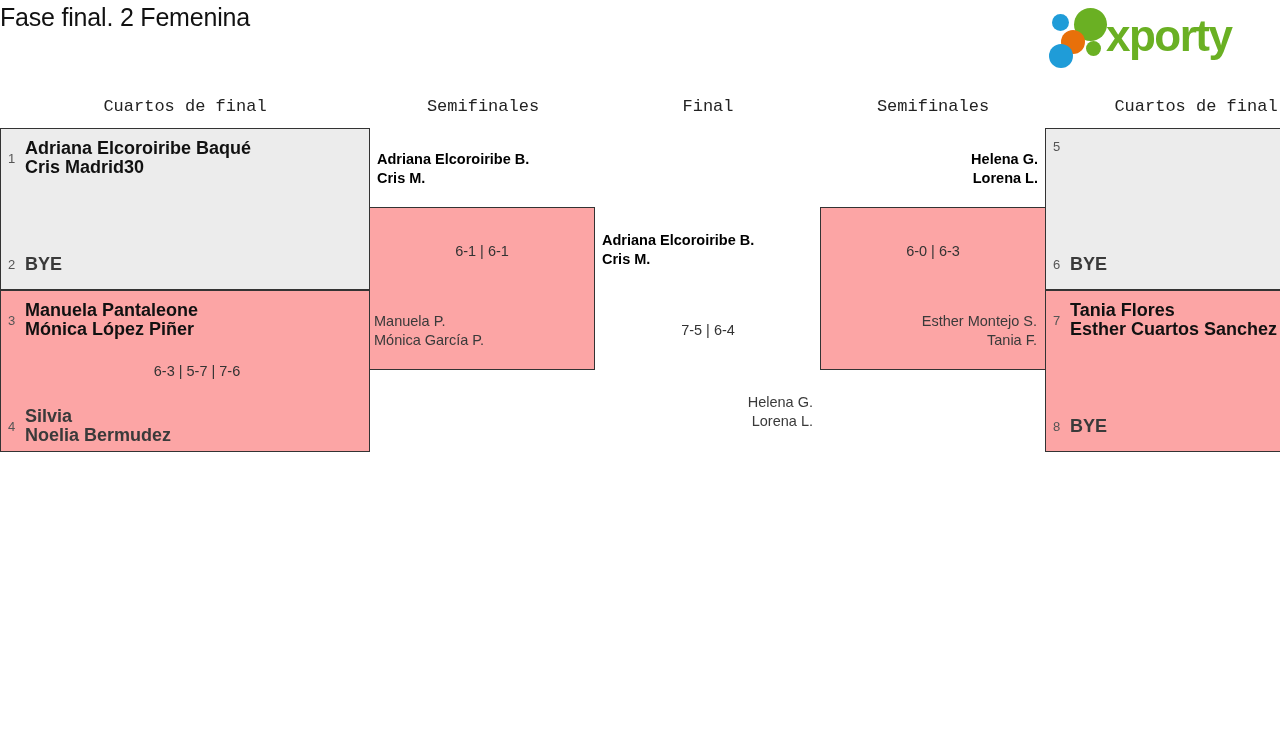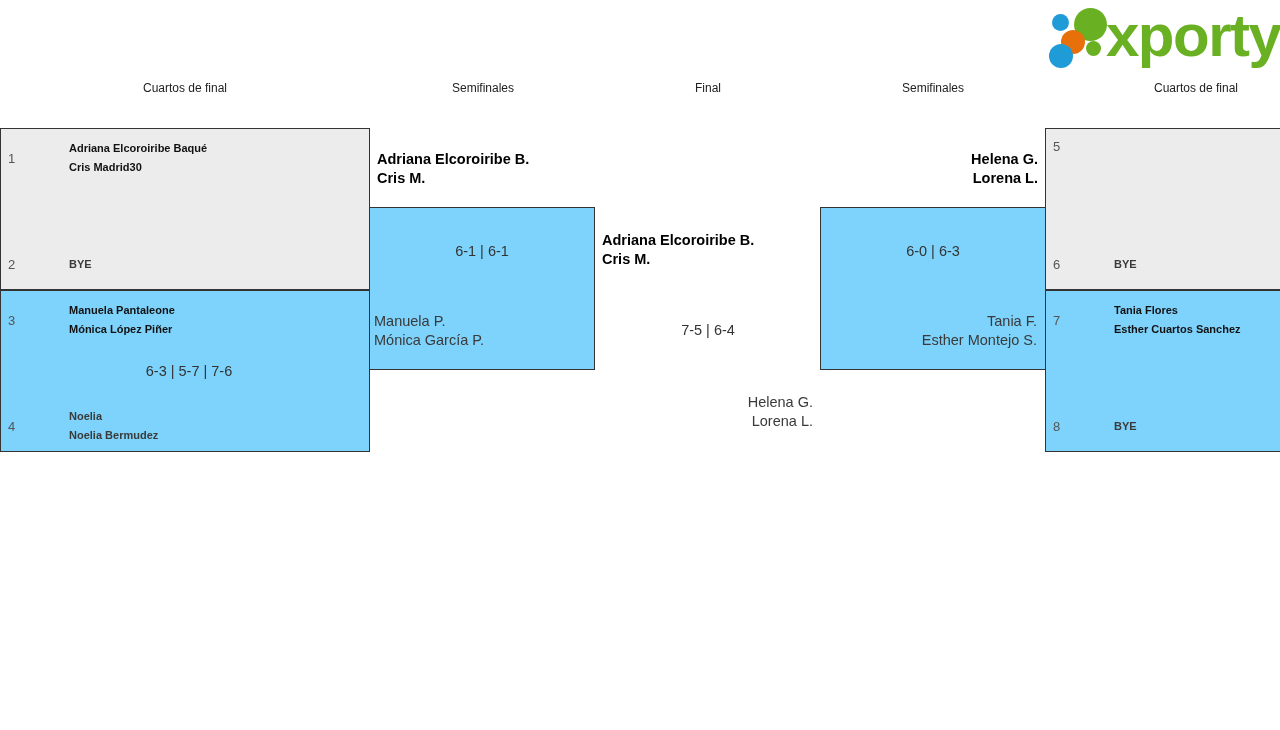--- a/index.html
+++ b/index.html
@@ -24,44 +24,44 @@
   .logo { position: absolute; left: 1048px; top: 6px; width: 230px; height: 62px; }
   .logo .dots { position: absolute; left: 0; top: 2px; width: 62px; height: 58px; }
   .dot { position: absolute; border-radius: 50%; }
   .dot-a { left: 4px;  top: 6px;  width: 17px; height: 17px; }
   .dot-b { left: 26px; top: 0px;  width: 33px; height: 33px; }
   .dot-c { left: 13px; top: 22px; width: 24px; height: 24px; }
   .dot-d { left: 38px; top: 33px; width: 15px; height: 15px; }
   .dot-e { left: 1px;  top: 36px; width: 24px; height: 24px; }
   .logo .wordmark {
     position: absolute; left: 58px; top: 3px;
-    font-size: 60px; font-weight: 700; line-height: 54px;
+    font-size: 44px; font-weight: 700; line-height: 54px;
     letter-spacing: -1.5px;
   }
 
   
   .round-head {
-    position: absolute; top: 81px;
-    font-size: 12px; font-weight: 400; color: #222222;
-    text-align: center; white-space: nowrap;
+    position: absolute; top: 97px;
+    font-size: 17px; font-weight: 400; color: #222222;
+    text-align: center; white-space: nowrap; font-family: Liberation Mono, monospace;
   }
 
   
   .box { position: absolute; border: 1px solid #333333; }
   .box.shaded { background: #ececec; }
-  .box.plain  { background: #7dd3fc; }
+  .box.plain  { background: #fca5a5; }
 
   
   .slot { position: absolute; display: flex; align-items: center; gap: 9px; }
   .seed {
     font-size: 13px; color: #555555; line-height: 15px;
     min-width: 9px; text-align: center; flex: 0 0 auto;
   }
   .names { line-height: 19px; white-space: nowrap; }
-  .names .nm { font-size: 11px; display: block; margin-left: 44px; }
+  .names .nm { font-size: 18px; display: block; }
   .winner .nm { font-weight: 700; color: #111111; }
   .loser  .nm { font-weight: 700; color: #3a3a3a; }
 
   
   .namegroup { position: absolute; line-height: 19px; white-space: nowrap; }
   .namegroup .nm { font-size: 14.5px; display: block; }
   .namegroup.winner .nm { font-weight: 700; color: #000000; }
   .namegroup.loser  .nm { font-weight: 400; color: #3a3a3a; }
   .namegroup.ralign { text-align: right; }
 
@@ -70,20 +70,21 @@
     position: absolute; font-size: 14.5px; color: #333333;
     text-align: center; white-space: nowrap; line-height: 18px;
   }
 </style>
 </head>
 <body>
 
 <div id="root">
 
   <div class="title-block">
+    <div class="title-line">Fase final. 2 Femenina</div>
   </div>
 
   <div class="logo">
     <div class="dots">
       <span class="dot dot-a" style="background: rgb(31, 156, 216);"></span>
       <span class="dot dot-b" style="background: rgb(106, 176, 35);"></span>
       <span class="dot dot-c" style="background: rgb(232, 112, 10);"></span>
       <span class="dot dot-d" style="background: rgb(106, 176, 35);"></span>
       <span class="dot dot-e" style="background: rgb(31, 156, 216);"></span>
     </div>
@@ -113,25 +114,25 @@
   </div>
 
   <div class="box plain" style="left:0px; top:290px; width:370px; height:162px;">
     <div class="slot" style="left:6px; top:10px;">
       <span class="seed">3</span>
       <span class="names winner">
         <span class="nm">Manuela Pantaleone</span>
         <span class="nm">Mónica López Piñer</span>
       </span>
     </div>
-    <div class="score" style="left:4px; top:71px; width:368px;">6-3 | 5-7 | 7-6</div>
+    <div class="score" style="left:12px; top:71px; width:368px;">6-3 | 5-7 | 7-6</div>
     <div class="slot" style="left:6px; top:116px;">
       <span class="seed">4</span>
       <span class="names loser">
-        <span class="nm">Noelia</span>
+        <span class="nm">Silvia</span>
         <span class="nm">Noelia Bermudez</span>
       </span>
     </div>
   </div>
 
   <div class="namegroup winner" style="left:377px; top:150px;">
     <span class="nm">Adriana Elcoroiribe B.</span>
     <span class="nm">Cris M.</span>
   </div>
 
@@ -156,22 +157,22 @@
   </div>
 
   <div class="namegroup winner ralign" style="left:820px; top:150px; width:218px;">
     <span class="nm">Helena G.</span>
     <span class="nm">Lorena L.</span>
   </div>
 
   <div class="box plain" style="left:820px; top:207px; width:226px; height:163px;padding-left:23px;">
     <div class="score" style="left:0px; top:34px; width:224px;">6-0 | 6-3</div>
     <div class="namegroup loser ralign" style="left:0px; top:104px; width:216px;">
+      <span class="nm">Esther Montejo S.</span>
       <span class="nm">Tania F.</span>
-      <span class="nm">Esther Montejo S.</span>
     </div>
   </div>
 
   <div class="box shaded" style="left:1045px; top:128px; width:300px; height:162px;">
     <div class="slot" style="left:6px; top:10px;">
       <span class="seed">5</span>
     </div>
     <div class="slot" style="left:6px; top:126px;">
       <span class="seed">6</span>
       <span class="names loser">

